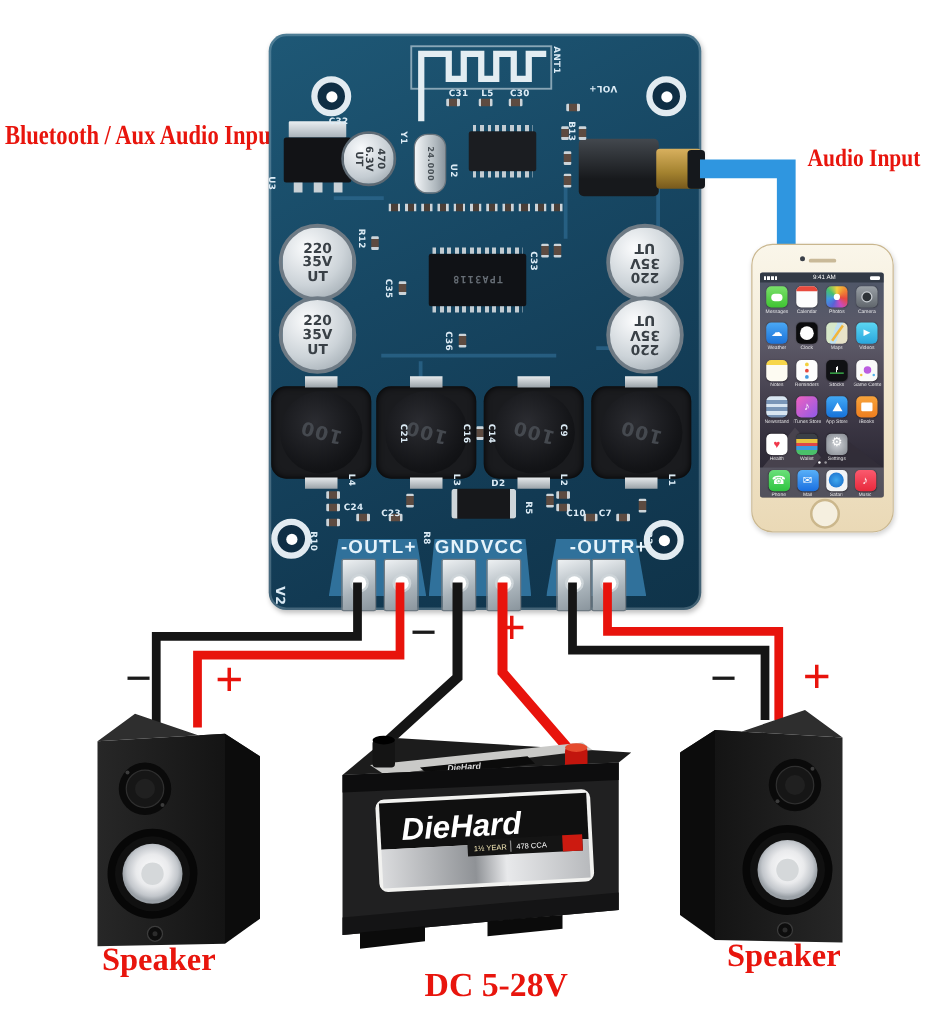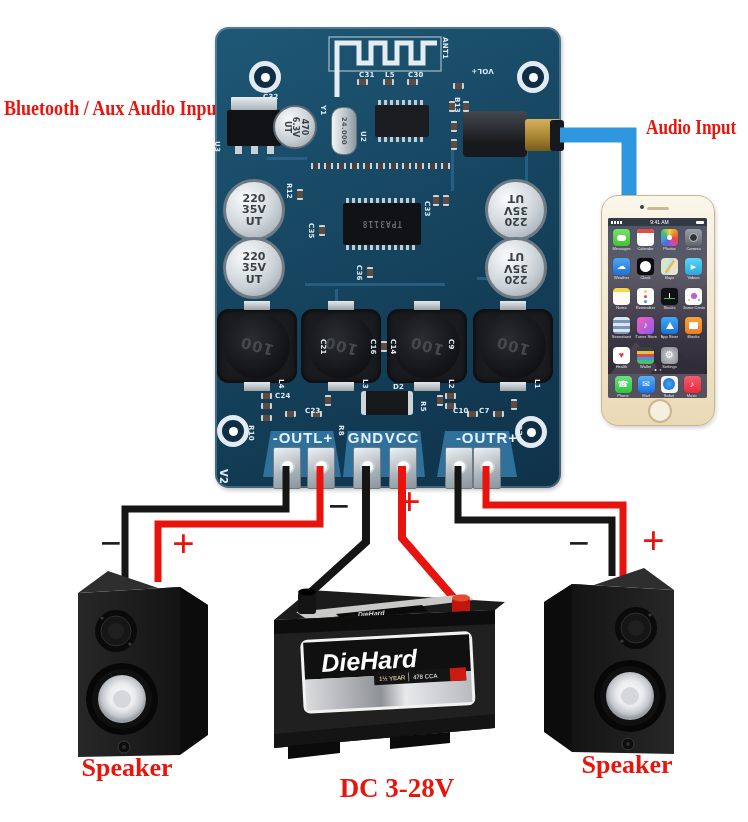--- a/index.html
+++ b/index.html
@@ -300,21 +300,21 @@
     <span class="sk r90" style="left:148px;top:238px">C36</span>
     <span class="sk r90" style="left:112px;top:312px">C21</span>
     <span class="sk r90" style="left:162px;top:312px">C16</span>
     <span class="sk r90" style="left:182px;top:312px">C14</span>
     <span class="sk r90" style="left:240px;top:312px">C9</span>
     <span class="sk" style="left:178px;top:356px">D2</span>
     <span class="sk r90" style="left:40px;top:398px">R10</span>
     <span class="sk r90" style="left:130px;top:398px">R8</span>
     <span class="sk r90" style="left:212px;top:374px">R5</span>
     <span class="sk r90" style="left:308px;top:398px">R2</span>
-    <span class="sk" style="left:60px;top:365px">C24</span>
+    <span class="sk" style="left:60px;top:375px">C24</span>
     <span class="sk" style="left:90px;top:380px">C23</span>
     <span class="sk" style="left:238px;top:380px">C10</span>
     <span class="sk" style="left:264px;top:380px">C7</span>
     <span class="sk r90" style="left:70px;top:352px">L4</span>
     <span class="sk r90" style="left:154px;top:352px">L3</span>
     <span class="sk r90" style="left:240px;top:352px">L2</span>
     <span class="sk r90" style="left:326px;top:352px">L1</span>
     <span class="sk r90" style="left:152px;top:104px">U2</span>
     <span class="sk r90" style="left:6px;top:114px">U3</span>
 
@@ -549,21 +549,21 @@
           </div>
       </div>
     </div>
     <div class="home"></div>
   </div>
 
   <div class="rlab lab-bt">Bluetooth / Aux Audio Input</div>
   <div class="rlab lab-ai">Audio Input</div>
   <div class="rlab lab-spl">Speaker</div>
   <div class="rlab lab-spr">Speaker</div>
-  <div class="rlab lab-dc">DC 3-28V</div>
+  <div class="rlab lab-dc">DC 5-28V</div>
   <span class="sym m" style="left:100px;top:524px">−</span>
   <span class="sym p" style="left:172px;top:524px">+</span>
   <span class="sym m" style="left:328px;top:487px">−</span>
   <span class="sym p" style="left:398px;top:482px">+</span>
   <span class="sym m" style="left:568px;top:524px">−</span>
   <span class="sym p" style="left:642px;top:521px">+</span>
 
 </div>
 
 </body></html>

